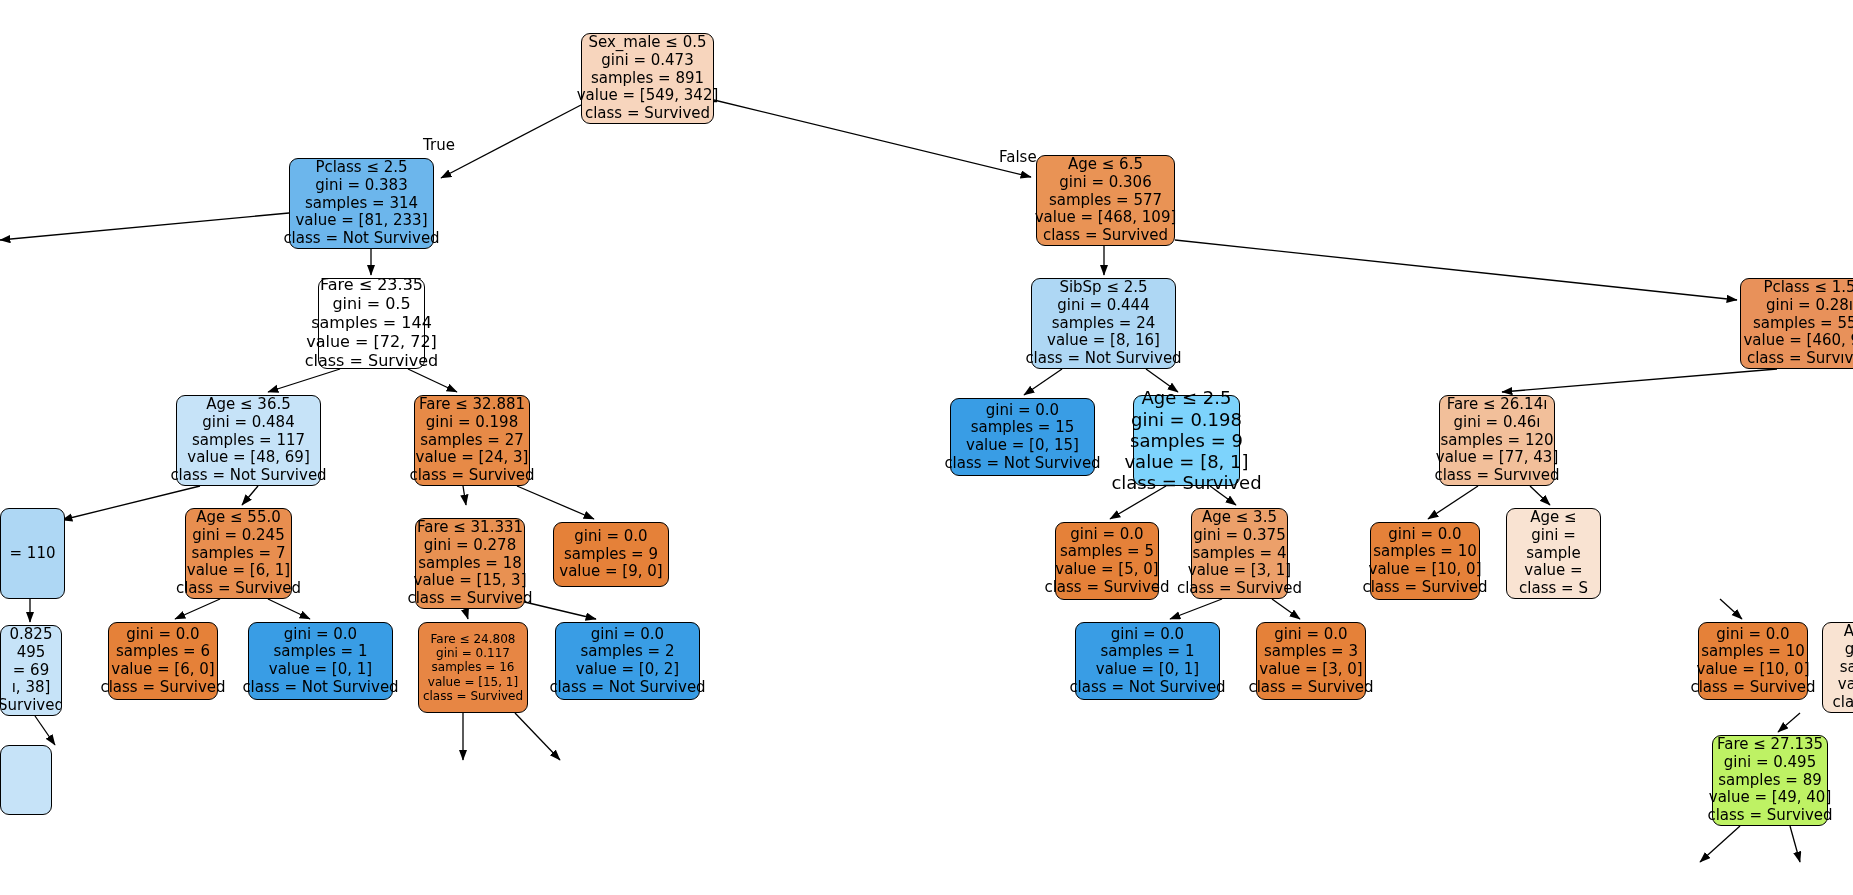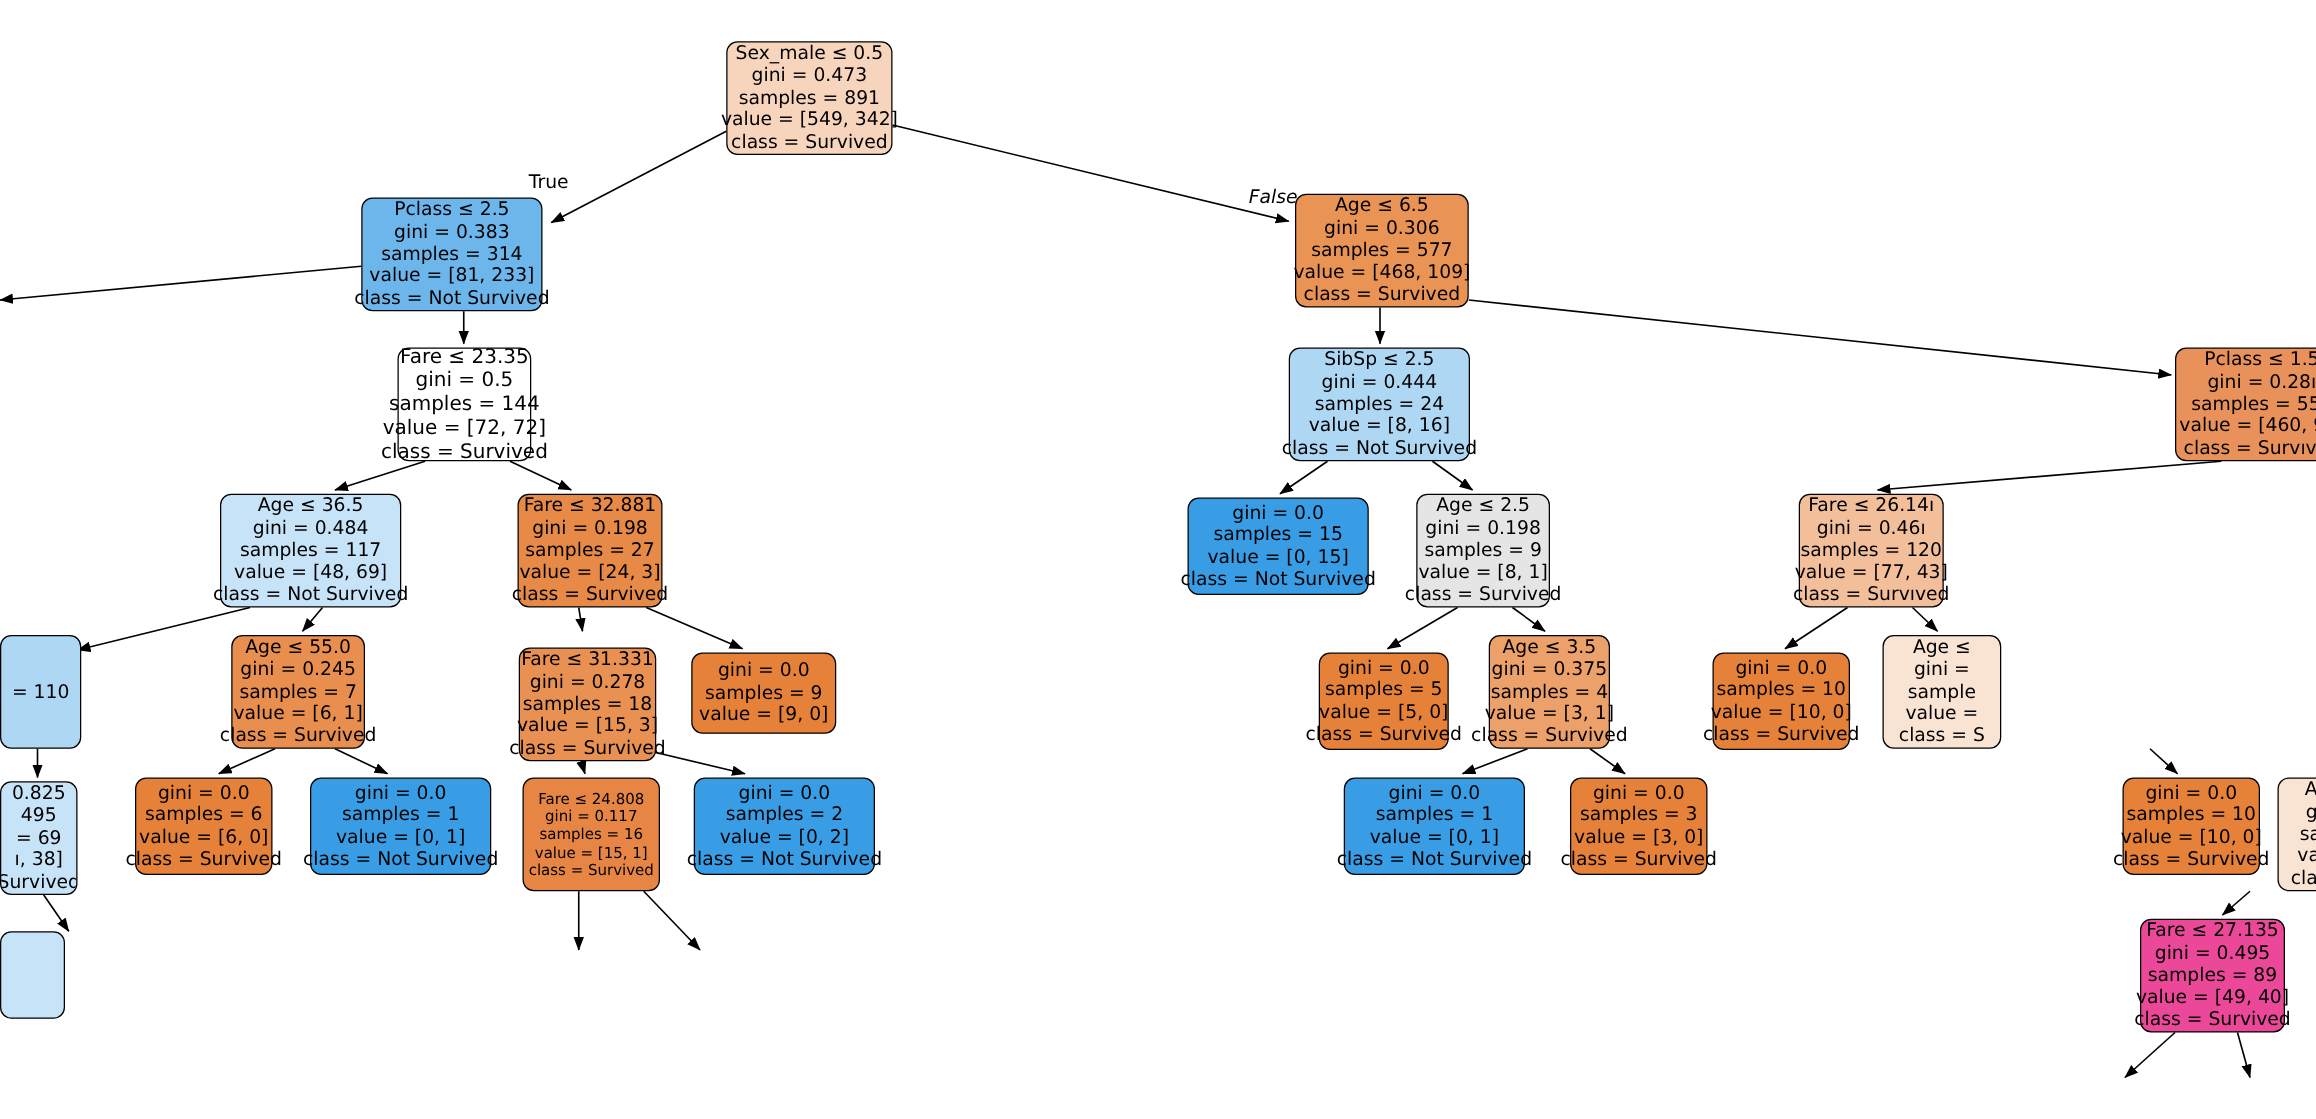--- a/index.html
+++ b/index.html
@@ -55,21 +55,21 @@
         <line x1="1800" y1="713" x2="1778" y2="732" marker-end="url(#arrow)"></line>
         <line x1="35" y1="716" x2="55" y2="745" marker-end="url(#arrow)"></line>
         <line x1="463" y1="713" x2="463" y2="760" marker-end="url(#arrow)"></line>
         <line x1="515" y1="713" x2="560" y2="760" marker-end="url(#arrow)"></line>
         <line x1="1740" y1="826" x2="1700" y2="862" marker-end="url(#arrow)"></line>
         <line x1="1790" y1="826" x2="1800" y2="862" marker-end="url(#arrow)"></line>
       </g>
   </svg>
   <div id="label-layer">
       <div class="edgelbl" style="left: 423px; top: 136px;">True</div>
-      <div class="edgelbl" style="left: 999px; top: 148px; font-style: italic;">False</div>
+      <div class="edgelbl" style="left: 999px; top: 148px;">False</div>
     </div>
   <div id="node-layer">
       <div class="node" style="left: 581px; top: 33px; width: 133px; height: 91px; font-size: 15px; background: rgb(247, 213, 189);">
         <span class="ln">Sex_male ≤ 0.5</span>
         <span class="ln">gini = 0.473</span>
         <span class="ln">samples = 891</span>
         <span class="ln">value = [549, 342]</span>
         <span class="ln">class = Survived</span>
       </div>
       <div class="node" style="left: 289px; top: 158px; width: 145px; height: 91px; font-size: 15px; background: rgb(108, 182, 236);">
@@ -120,21 +120,21 @@
         <span class="ln">samples = 27</span>
         <span class="ln">value = [24, 3]</span>
         <span class="ln">class = Survived</span>
       </div>
       <div class="node" style="left: 950px; top: 398px; width: 145px; height: 78px; font-size: 15px; background: rgb(57, 157, 229);">
         <span class="ln">gini = 0.0</span>
         <span class="ln">samples = 15</span>
         <span class="ln">value = [0, 15]</span>
         <span class="ln">class = Not Survived</span>
       </div>
-      <div class="node" style="left: 1133px; top: 395px; width: 107px; height: 91px; font-size: 15px; background: #e5e5e5;">
+      <div class="node" style="left: 1133px; top: 395px; width: 107px; height: 91px; font-size: 18px; background: #7dd3fc;">
         <span class="ln">Age ≤ 2.5</span>
         <span class="ln">gini = 0.198</span>
         <span class="ln">samples = 9</span>
         <span class="ln">value = [8, 1]</span>
         <span class="ln">class = Survived</span>
       </div>
       <div class="node" style="left: 1439px; top: 395px; width: 116px; height: 91px; font-size: 15px; background: rgb(242, 191, 154);">
         <span class="ln">Fare ≤ 26.14ı</span>
         <span class="ln">gini = 0.46ı</span>
         <span class="ln">samples = 120</span>
@@ -243,21 +243,21 @@
         <span class="ln">value = [10, 0]</span>
         <span class="ln">class = Survived</span>
       </div>
       <div class="node" style="left: 1822px; top: 622px; width: 90px; height: 91px; font-size: 15px; background: rgb(249, 227, 210); overflow: hidden;">
         <span class="ln">Age ≤</span>
         <span class="ln">gini =</span>
         <span class="ln">sample</span>
         <span class="ln">value =</span>
         <span class="ln">class = S</span>
       </div>
-      <div class="node" style="left: 1712px; top: 735px; width: 116px; height: 91px; font-size: 15px; background: #ec4899; justify-content: space-between;">
+      <div class="node" style="left: 1712px; top: 735px; width: 116px; height: 91px; font-size: 15px; background: #bef264; justify-content: space-between;">
         <span class="ln">Fare ≤ 27.135</span>
         <span class="ln">gini = 0.495</span>
         <span class="ln">samples = 89</span>
         <span class="ln">value = [49, 40]</span>
         <span class="ln">class = Survived</span>
       </div>
       <div class="node" style="left: 0px; top: 745px; width: 52px; height: 70px; font-size: 15px; background: rgb(198, 227, 248); overflow: hidden;"></div>
     </div>
 </div>
 

